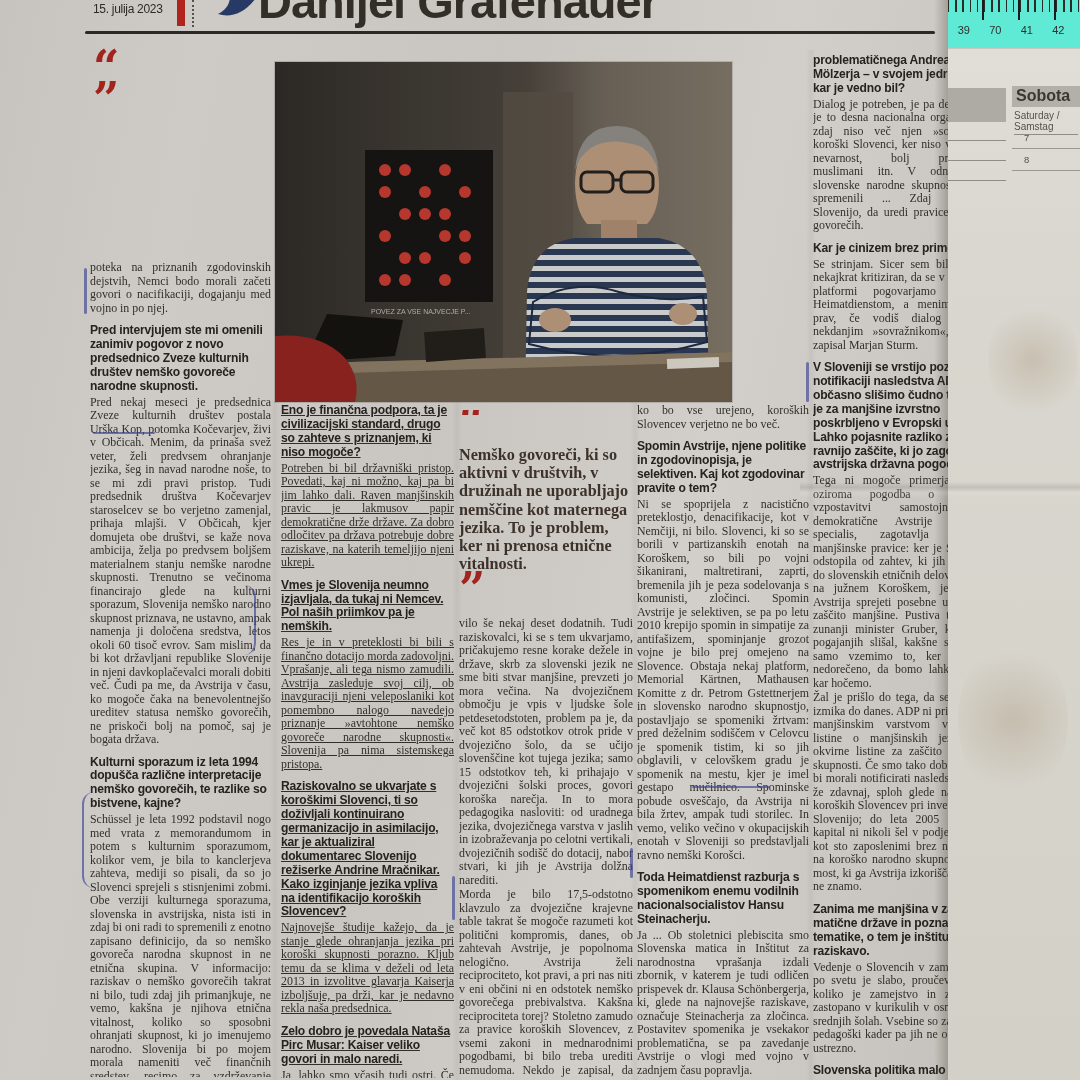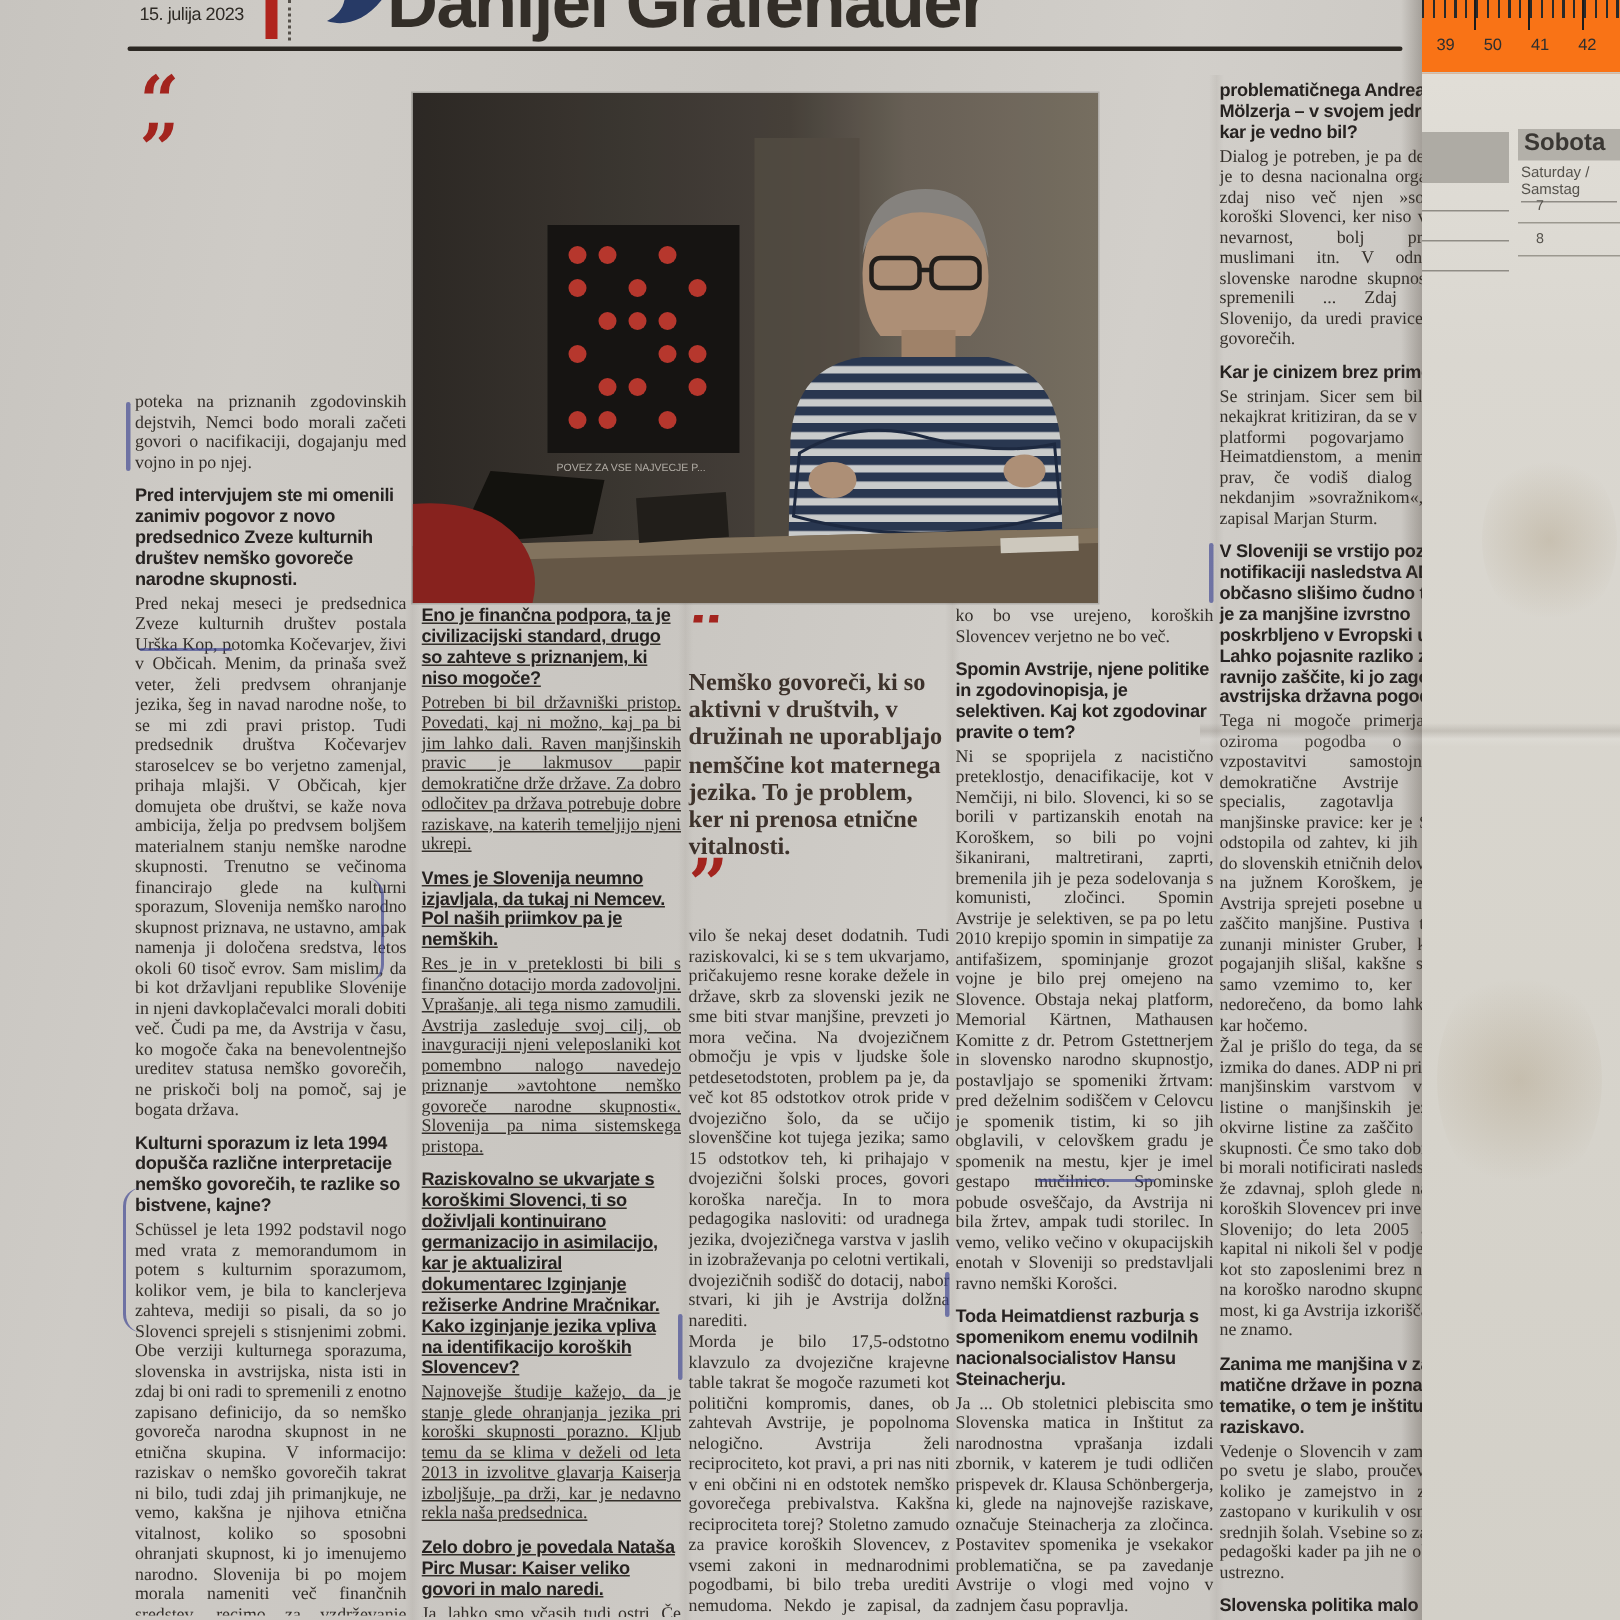--- a/index.html
+++ b/index.html
@@ -54,21 +54,21 @@
   
   .photo{position:absolute;left:275px;top:62px;width:457px;height:340px;overflow:hidden;
          box-shadow:0 0 0 1px rgba(0,0,0,.15);}
 
   
   .pen{position:absolute;background:#3c4392;opacity:.65;border-radius:2px;}
   .pen.curve{background:none;border-right:2.5px solid #3c4392;border-radius:0 12px 12px 0;}
   .pen.curveL{background:none;border-left:2.5px solid #3c4392;border-radius:12px 0 0 12px;}
 
   
-  .ruler{position:absolute;left:948px;top:0;width:132px;height:48px;background:#f97316;
+  .ruler{position:absolute;left:948px;top:0;width:132px;height:48px;background:#5eead4;
          border-bottom:1px solid #c9c6bf;}
   .ticks{position:absolute;left:0;top:0;width:100%;height:20px;
          background:
           repeating-linear-gradient(90deg,#2a2a2a 0 1.5px,transparent 1.5px 7.2px),
           repeating-linear-gradient(90deg,transparent 0 34.5px,#1c1c1c 34.5px 36px);
          background-size:100% 12px,100% 20px;background-repeat:no-repeat;}
   .rulernums{position:absolute;left:0;top:24px;width:126px;display:flex;justify-content:space-around;
          font-family:"Liberation Sans",sans-serif;font-size:11px;color:#2f2f2f;}
   .planner{position:absolute;left:948px;top:60px;width:132px;height:120px;margin-top:20px;}
   .pl-stub{position:absolute;left:0;top:8px;width:58px;height:34px;background:#aeaba4;}
@@ -169,21 +169,21 @@
       <p class="q">Pred intervjujem ste mi omenili zanimiv pogovor z novo predsednico Zveze kulturnih društev nemško govoreče narodne skupnosti.</p>
       <p class="a">Pred nekaj meseci je predsednica Zveze kulturnih društev postala Urška Kop, potomka Kočevarjev, živi v Občicah. Menim, da prinaša svež veter, želi predvsem ohranjanje jezika, šeg in navad narodne noše, to se mi zdi pravi pristop. Tudi predsednik društva Kočevarjev staroselcev se bo verjetno zamenjal, prihaja mlajši. V Občicah, kjer domujeta obe društvi, se kaže nova ambicija, želja po predvsem boljšem materialnem stanju nemške narodne skupnosti. Trenutno se večinoma financirajo glede na kulturni sporazum, Slovenija nemško narodno skupnost priznava, ne ustavno, ampak namenja ji določena sredstva, letos okoli 60 tisoč evrov. Sam mislim, da bi kot državljani republike Slovenije in njeni davkoplačevalci morali dobiti več. Čudi pa me, da Avstrija v času, ko mogoče čaka na benevolentnejšo ureditev statusa nemško govorečih, ne priskoči bolj na pomoč, saj je bogata država.</p>
       <p class="q">Kulturni sporazum iz leta 1994 dopušča različne interpretacije nemško govorečih, te razlike so bistvene, kajne?</p>
       <p class="a">Schüssel je leta 1992 podstavil nogo med vrata z memorandumom in potem s kulturnim sporazumom, kolikor vem, je bila to kanclerjeva zahteva, mediji so pisali, da so jo Slovenci sprejeli s stisnjenimi zobmi. Obe verziji kulturnega sporazuma, slovenska in avstrijska, nista isti in zdaj bi oni radi to spremenili z enotno zapisano definicijo, da so nemško govoreča narodna skupnost in ne etnična skupina. V informacijo: raziskav o nemško govorečih takrat ni bilo, tudi zdaj jih primanjkuje, ne vemo, kakšna je njihova etnična vitalnost, koliko so sposobni ohranjati skupnost, ki jo imenujemo narodno. Slovenija bi po mojem morala nameniti več finančnih sredstev, recimo za vzdrževanje kočevarskega muzeja v</p>
     </div>
   <div id="col2" class="col">
       <p class="q">Eno je finančna podpora, ta je civilizacijski standard, drugo so zahteve s priznanjem, ki niso mogoče?</p>
       <p class="a">Potreben bi bil državniški pristop. Povedati, kaj ni možno, kaj pa bi jim lahko dali. Raven manjšinskih pravic je lakmusov papir demokratične drže države. Za dobro odločitev pa država potrebuje dobre raziskave, na katerih temeljijo njeni ukrepi.</p>
       <p class="q">Vmes je Slovenija neumno izjavljala, da tukaj ni Nemcev. Pol naših priimkov pa je nemških.</p>
       <p class="a">Res je in v preteklosti bi bili s finančno dotacijo morda zadovoljni. Vprašanje, ali tega nismo zamudili. Avstrija zasleduje svoj cilj, ob inavguraciji njeni veleposlaniki kot pomembno nalogo navedejo priznanje »avtohtone nemško govoreče narodne skupnosti«. Slovenija pa nima sistemskega pristopa.</p>
-      <p class="q">Raziskovalno se ukvarjate s koroškimi Slovenci, ti so doživljali kontinuirano germanizacijo in asimilacijo, kar je aktualiziral dokumentarec Izginjanje režiserke Andrine Mračnikar. Kako izginjanje jezika vpliva na identifikacijo koroških Slovencev?</p>
+      <p class="q">Raziskovalno se ukvarjate s koroškimi Slovenci, ti so doživljali kontinuirano germanizacijo in asimilacijo, kar je aktualiziral dokumentarec Slovenijo režiserke Andrine Mračnikar. Kako izginjanje jezika vpliva na identifikacijo koroških Slovencev?</p>
       <p class="a">Najnovejše študije kažejo, da je stanje glede ohranjanja jezika pri koroški skupnosti porazno. Kljub temu da se klima v deželi od leta 2013 in izvolitve glavarja Kaiserja izboljšuje, pa drži, kar je nedavno rekla naša predsednica.</p>
       <p class="q">Zelo dobro je povedala Nataša Pirc Musar: Kaiser veliko govori in malo naredi.</p>
       <p class="a">Ja, lahko smo včasih tudi ostri. Če pogledamo, kaj je bilo prej, so zdaj razmere za sprejemanje ukrepov v prid manjšini neprimerno boljše.</p>
     </div>
 
   <div id="col3" class="col">
     <div class="pq pq-mid" style="position:relative">
       <div class="glyph">“</div>
       <div class="txt">Nemško govoreči, ki so aktivni v društvih, v družinah ne uporabljajo nemščine kot maternega jezika. To je problem, ker ni prenosa etnične vitalnosti.</div>
       <div class="glyph close">”</div>
@@ -230,21 +230,21 @@
 </div>
 
 <div class="rightstrip">
   <div class="stain" style="left:40px;top:300px;width:90px;height:120px"></div>
   <div class="stain" style="left:10px;top:640px;width:110px;height:160px"></div>
 </div>
 <div class="ruler">
   <div class="ticks"></div>
   <div class="rulernums">
     <span>39</span>
-    <span>50</span>
+    <span>70</span>
     <span>41</span>
     <span>42</span>
   </div>
 </div>
 <div class="planner">
   <div class="pl-stub"></div>
   <div class="pl-stubline" style="top:60px"></div>
   <div class="pl-stubline" style="top:80px"></div>
   <div class="pl-stubline" style="top:100px"></div>
   <div class="pl-head">

